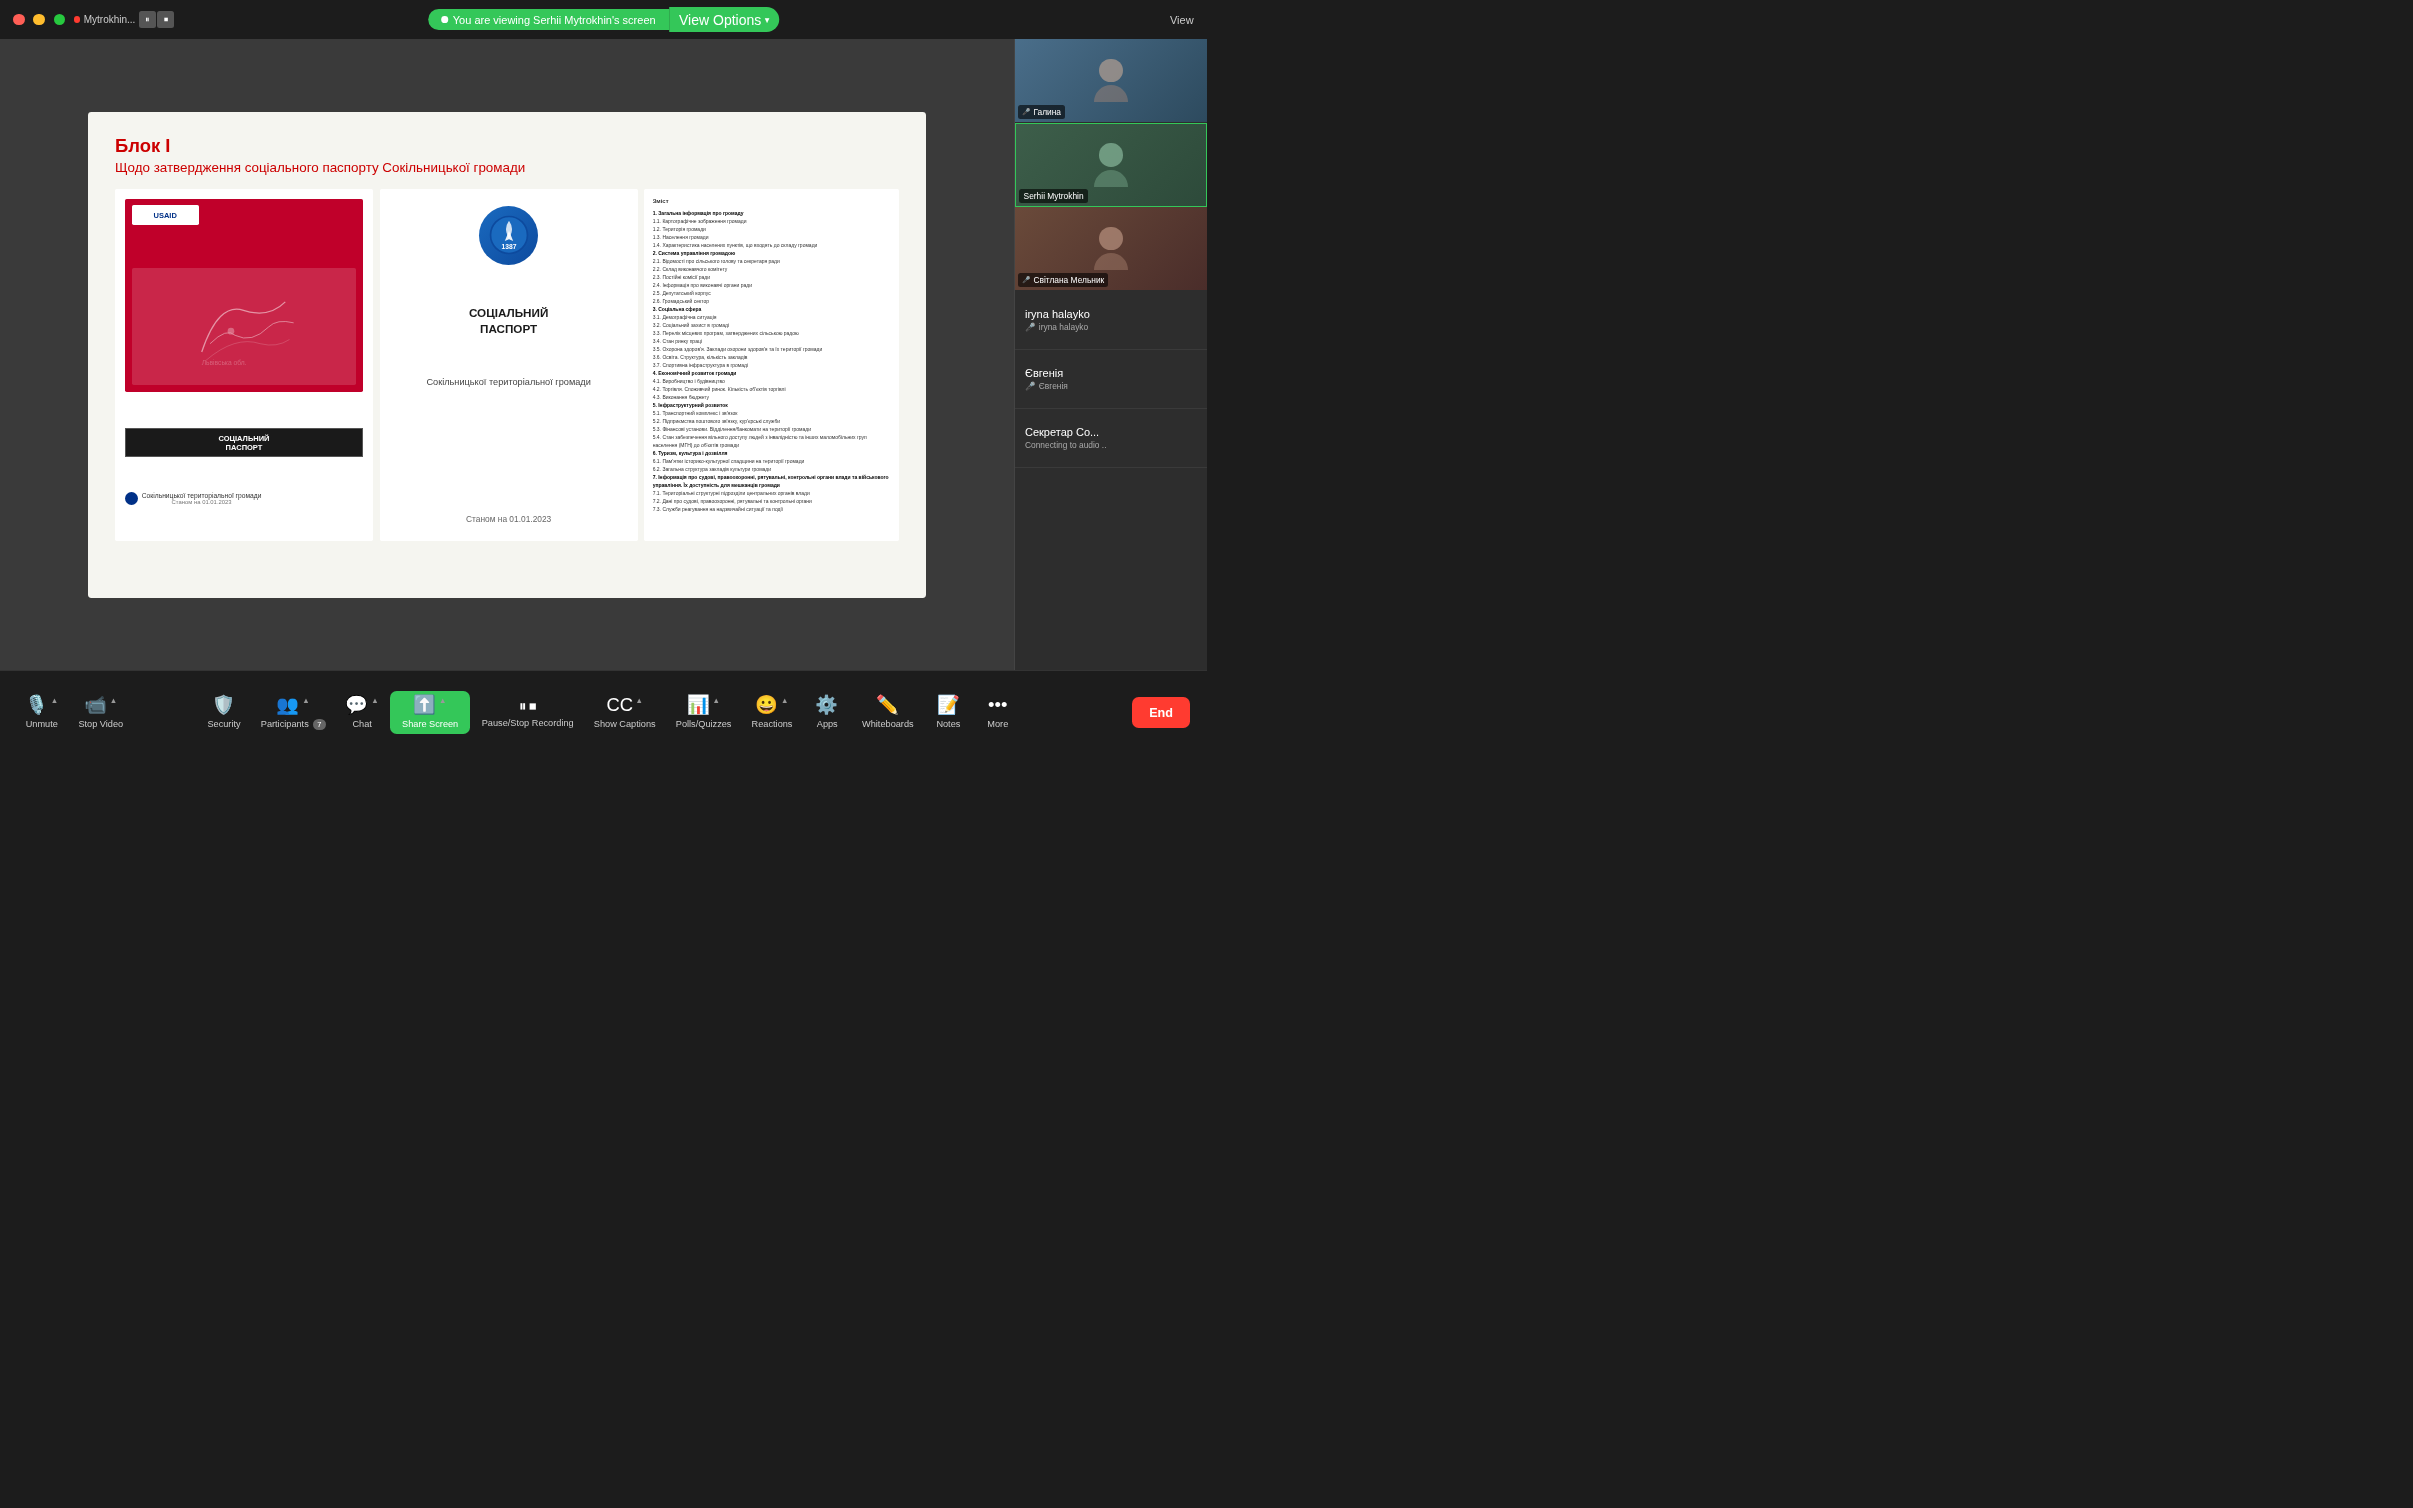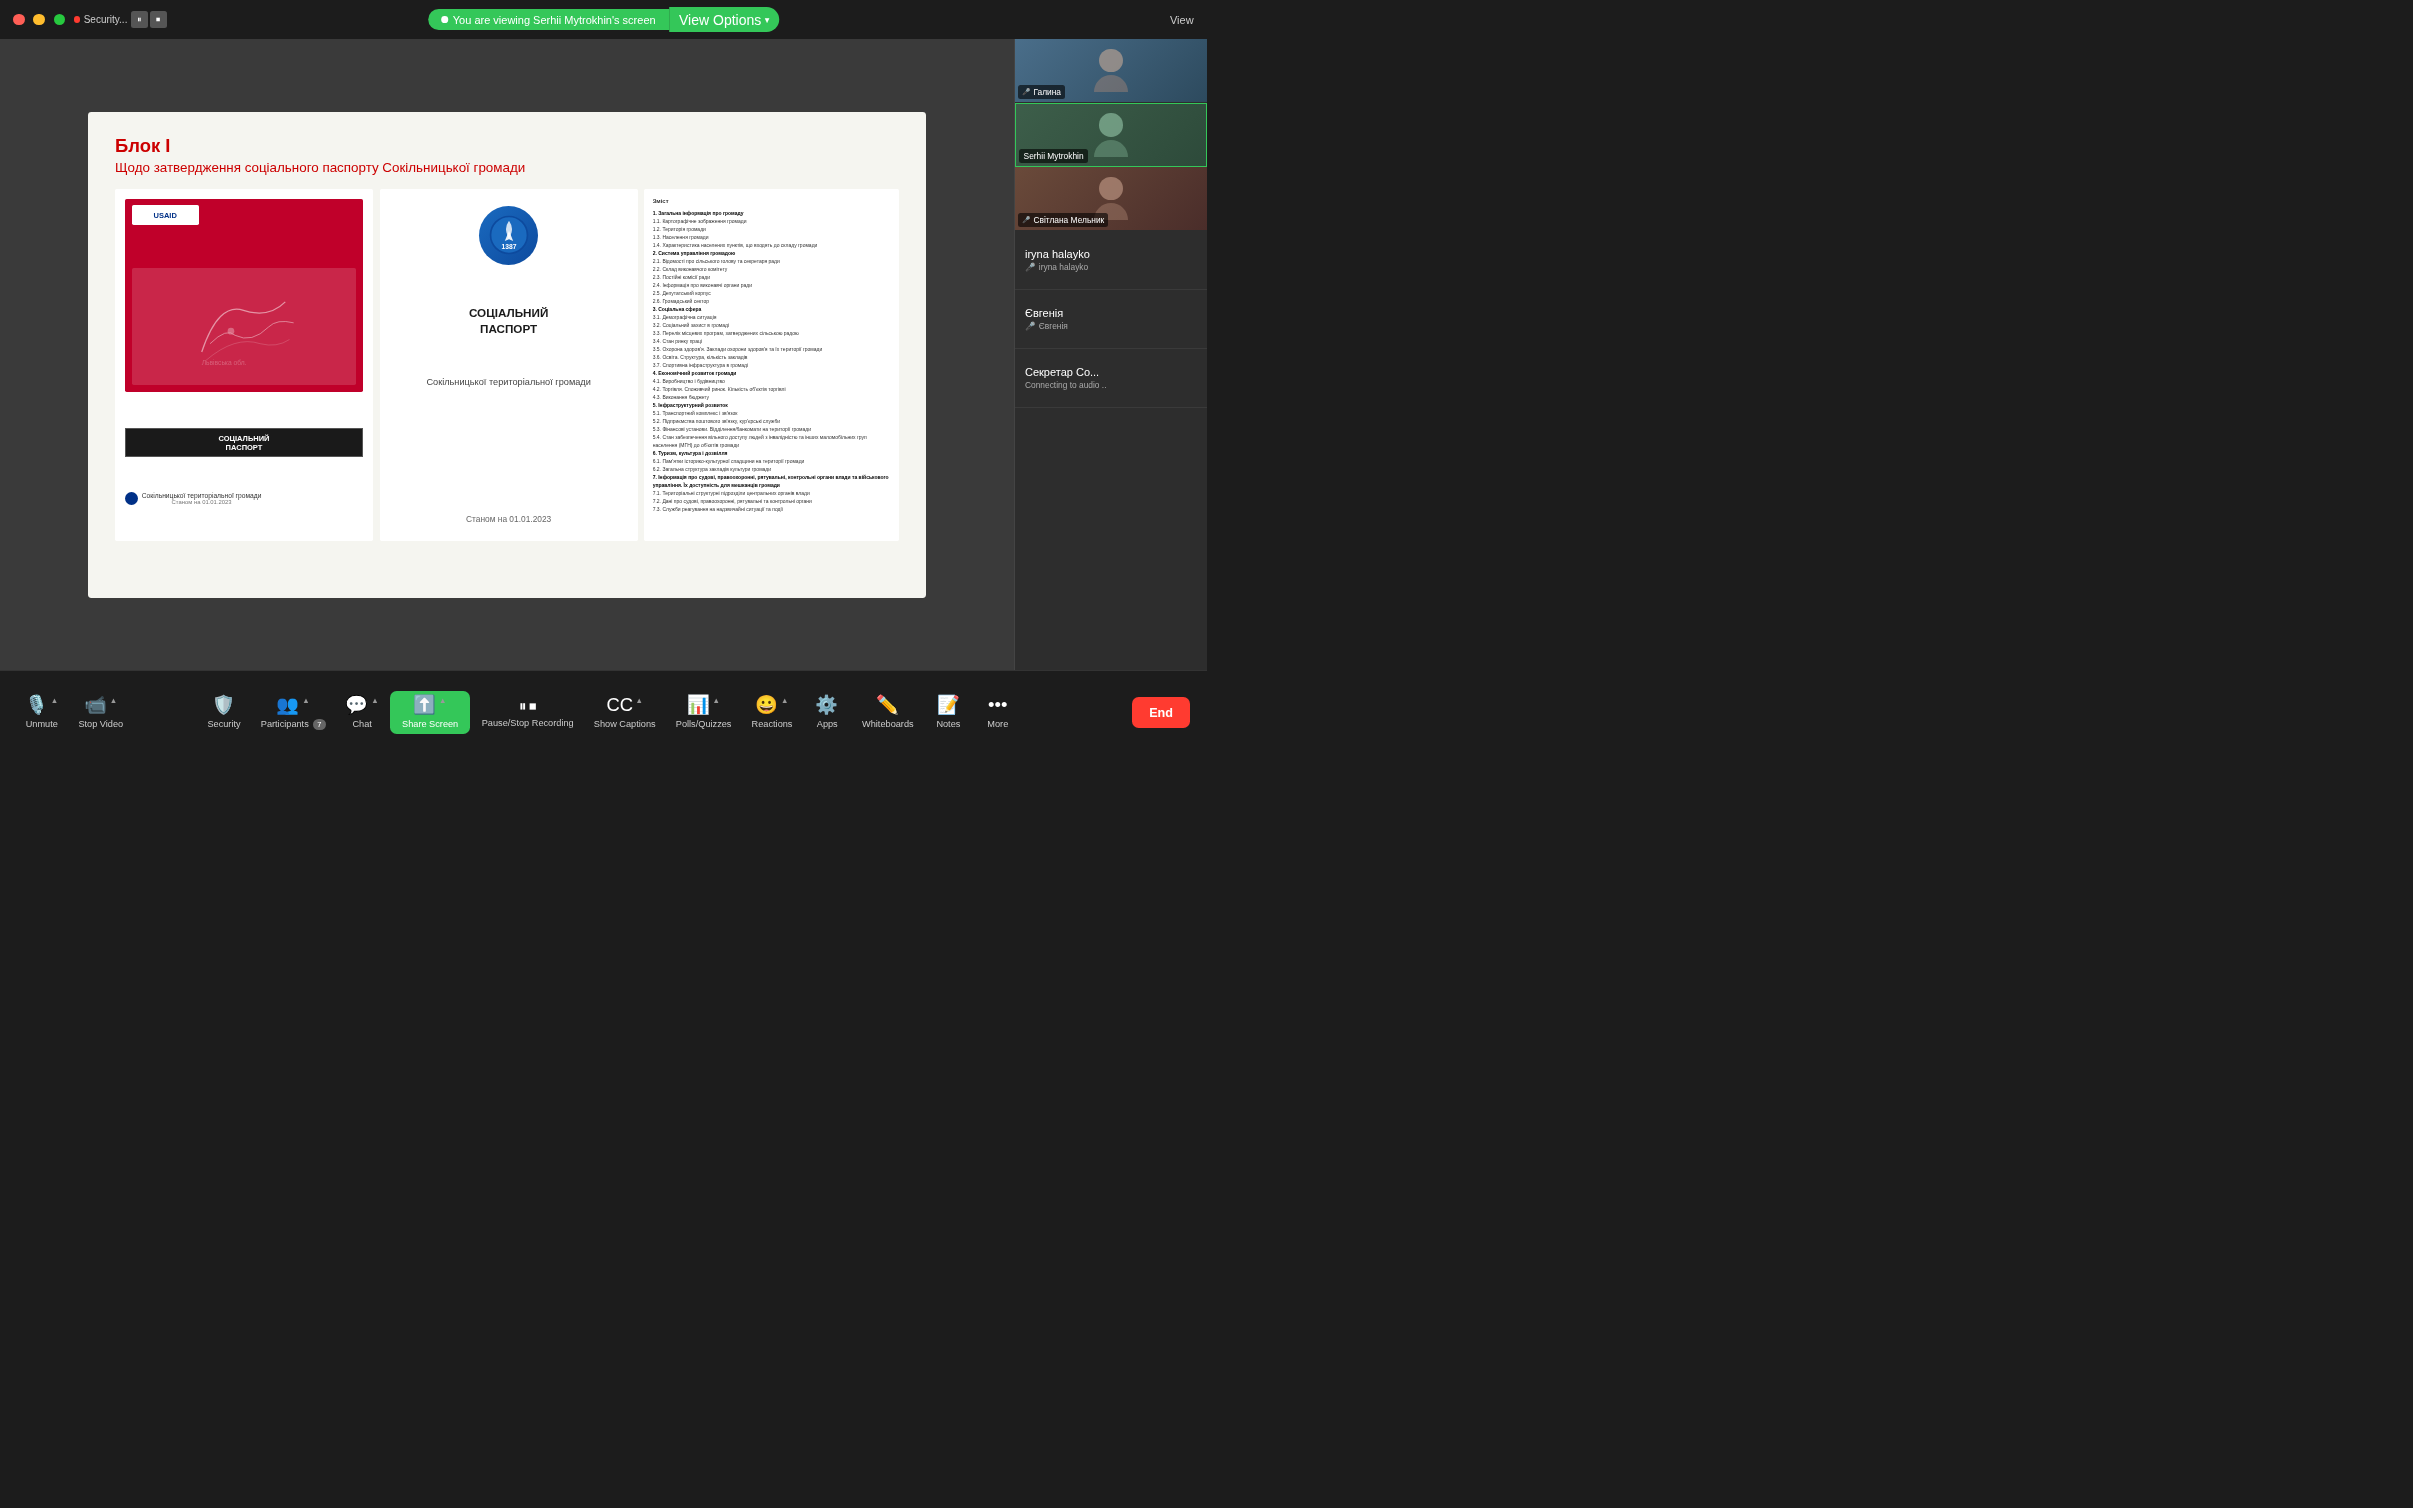--- a/index.html
+++ b/index.html
@@ -223,21 +223,21 @@
     #participants-sidebar {
       width: 193px;
       background: #2d2d2d;
       display: flex;
       flex-direction: column;
       overflow-y: auto;
       border-left: 0.8px solid #444;
     }
     .participant-tile {
       width: 100%;
-      height: 64px;
+      height: 84px;
       position: relative;
       overflow: hidden;
       border-bottom: 1.7px solid #2d2d2d;
       flex-shrink: 0;
     }
     .participant-tile.active-speaker {
       border: 1.7px solid #34c759;
     }
     .participant-name-badge {
       position: absolute;
@@ -401,21 +401,21 @@
 </head>
 <body>
 
 <div id="top-bar">
   <div id="top-bar-left">
     <span class="traffic-light tl-red"></span>
     <span class="traffic-light tl-yellow"></span>
     <span class="traffic-light tl-green"></span>
     <div class="rec-indicator">
       <span class="rec-dot"></span>
-      <span>Security...</span>
+      <span>Mytrokhin...</span>
       <div class="toolbar-mini-btns">
         <div class="mini-btn">⏸</div>
         <div class="mini-btn">⏹</div>
       </div>
     </div>
   </div>
 
   <div id="top-bar-center">
     <div id="screen-share-banner">
       <span class="green-dot"></span>

